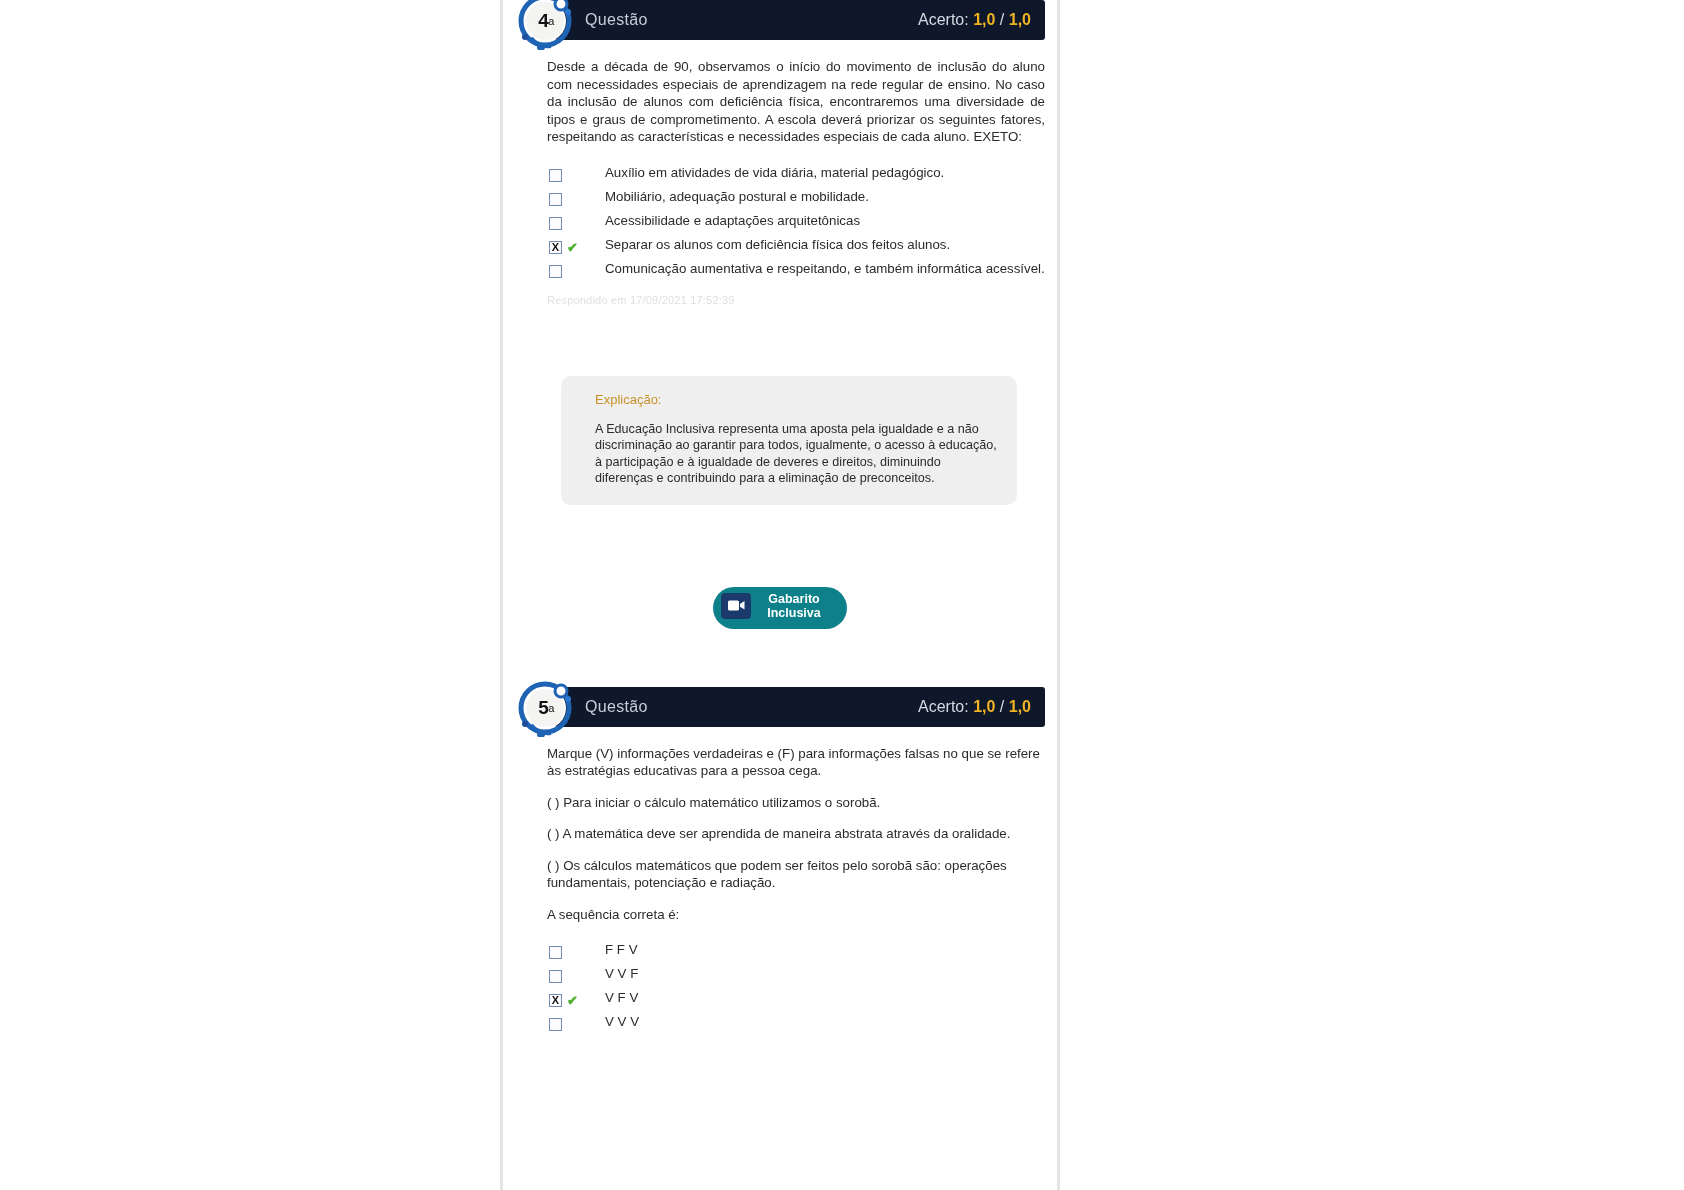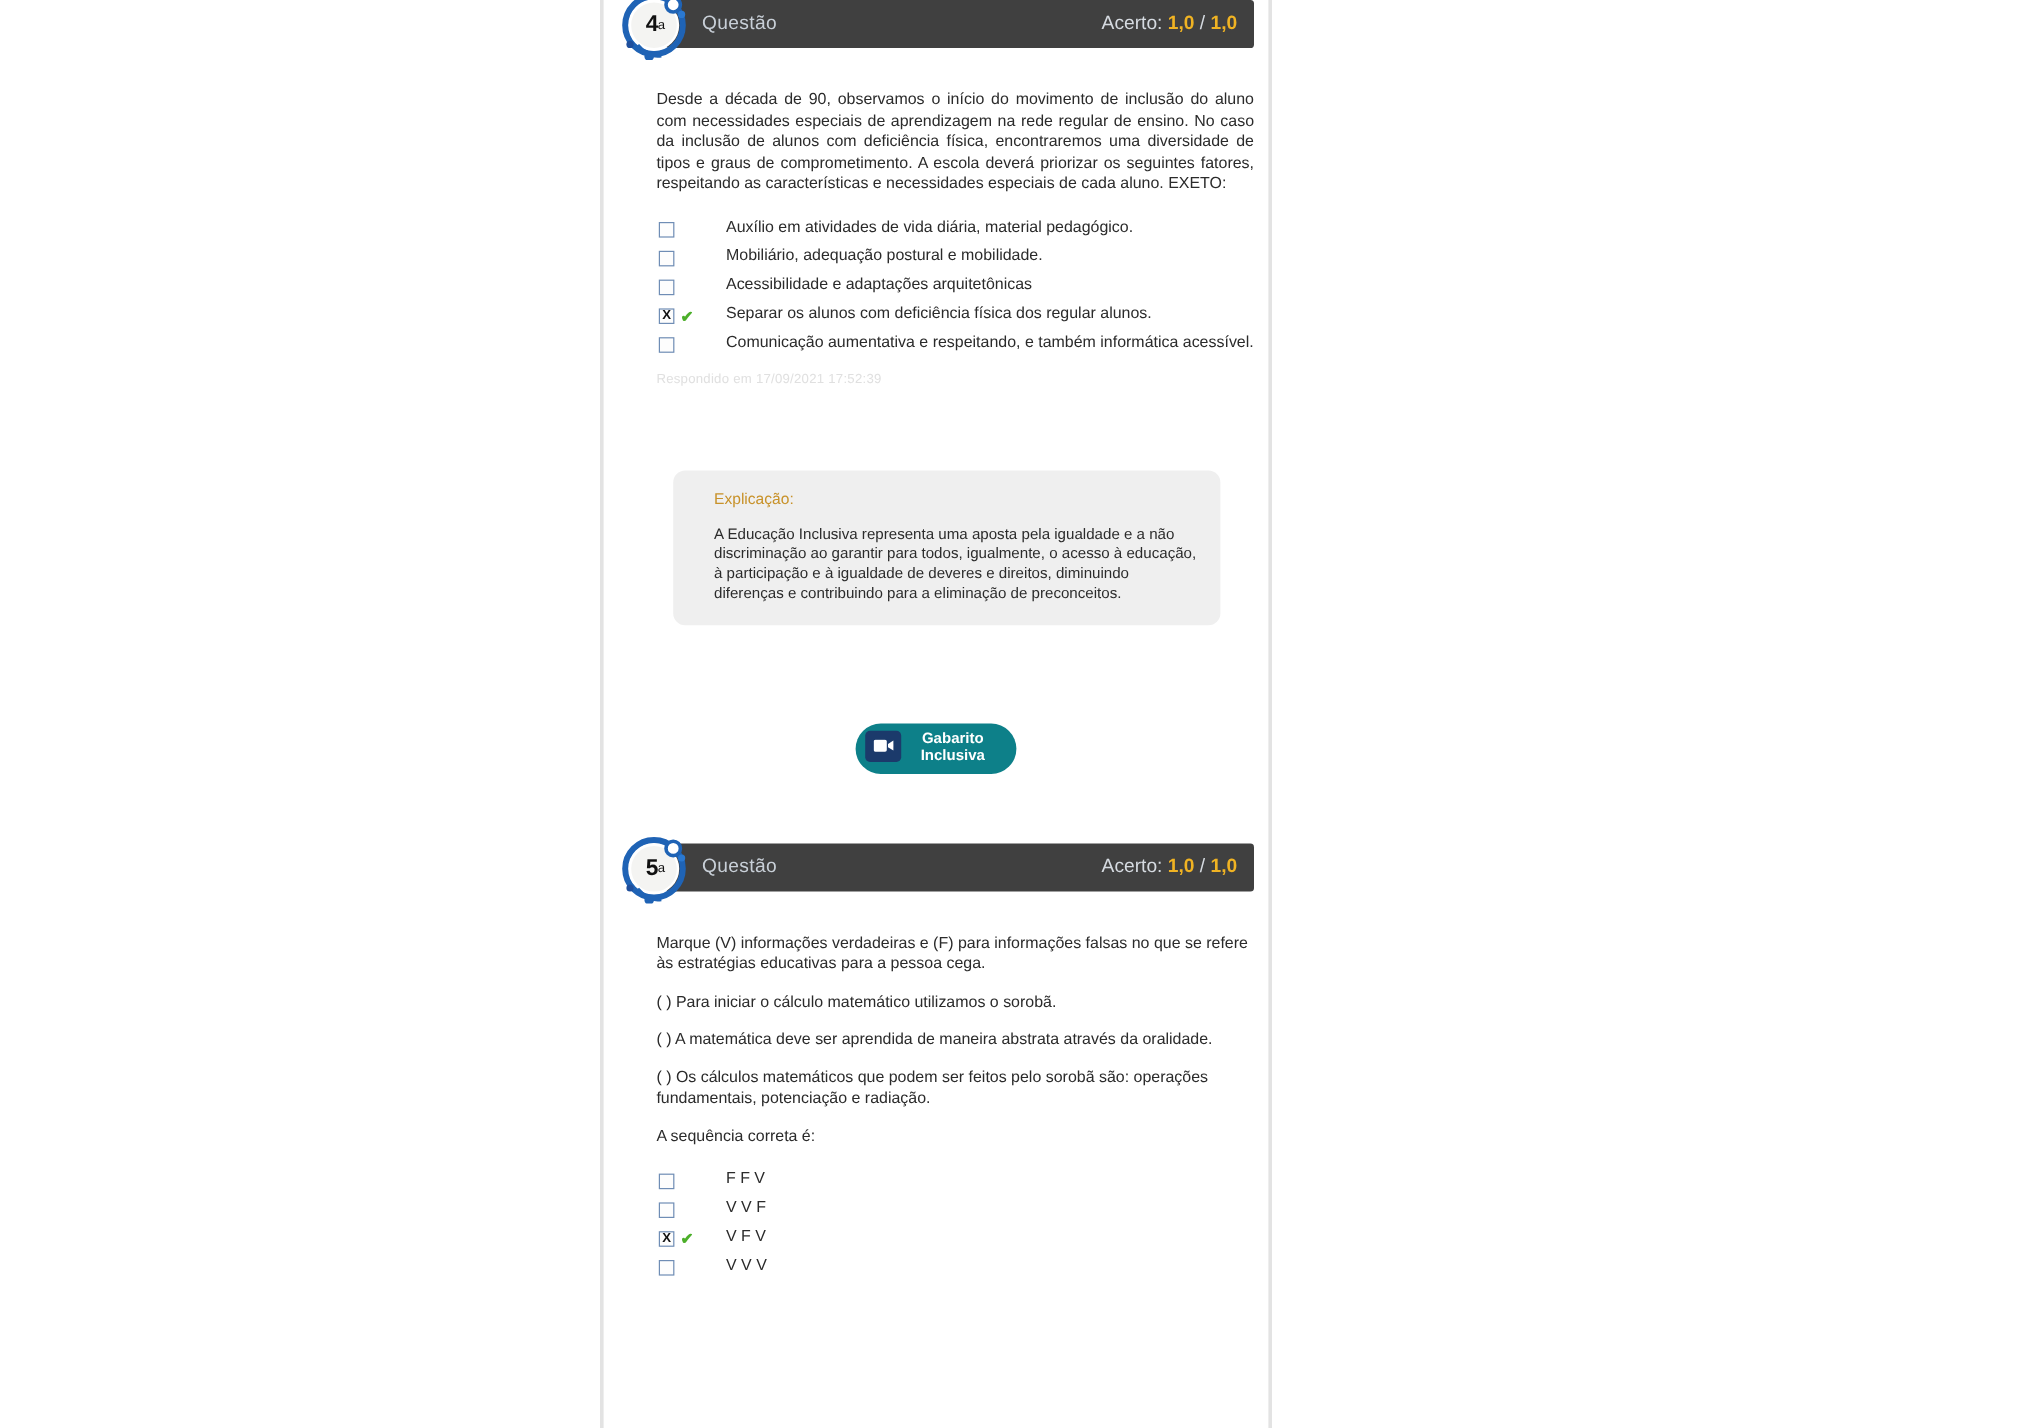--- a/index.html
+++ b/index.html
@@ -39,21 +39,21 @@
   }
 
   
   .q-block { position: relative; }
 
   .q-header {
     position: relative;
     margin-left: 52px;
     margin-right: 12px;
     height: 40px;
-    background: #404040;
+    background: #0f172a;
     border-radius: 3px;
     display: flex;
     align-items: center;
     justify-content: space-between;
     padding: 0 14px 0 30px;
     box-sizing: border-box;
   }
 
   .q-title {
     color: #c8cfd7;
@@ -88,21 +88,20 @@
     font-size: 19px;
     font-weight: bold;
     color: #111;
     letter-spacing: -0.5px;
   }
   .q-badge .num sup { font-size: 11px; font-weight: normal; }
 
   
   .q-body {
     padding: 18px 12px 0 44px;
-    margin-top: 16px;
   }
 
   .stmt {
     font-size: 13.3px;
     line-height: 17.5px;
     color: #2b2b2b;
     text-align: justify;
     margin: 0 0 6px 0;
   }
   .stmt.left { text-align: left; }
@@ -275,21 +274,21 @@
               <span class="cb-cell">
                 <span class="checkbox"></span>
               </span>
               <span class="opt-text">Acessibilidade e adaptações arquitetônicas</span>
             </div>
             <div class="opt-row">
               <span class="cb-cell">
                 <span class="checkbox">X</span>
                 <span class="tick">✔</span>
               </span>
-              <span class="opt-text">Separar os alunos com deficiência física dos regular alunos.</span>
+              <span class="opt-text">Separar os alunos com deficiência física dos feitos alunos.</span>
             </div>
             <div class="opt-row">
               <span class="cb-cell">
                 <span class="checkbox"></span>
               </span>
               <span class="opt-text">Comunicação aumentativa e respeitando, e também informática acessível.</span>
             </div>
           </div>
 
           <div class="answered">Respondido em 17/09/2021 17:52:39</div>

